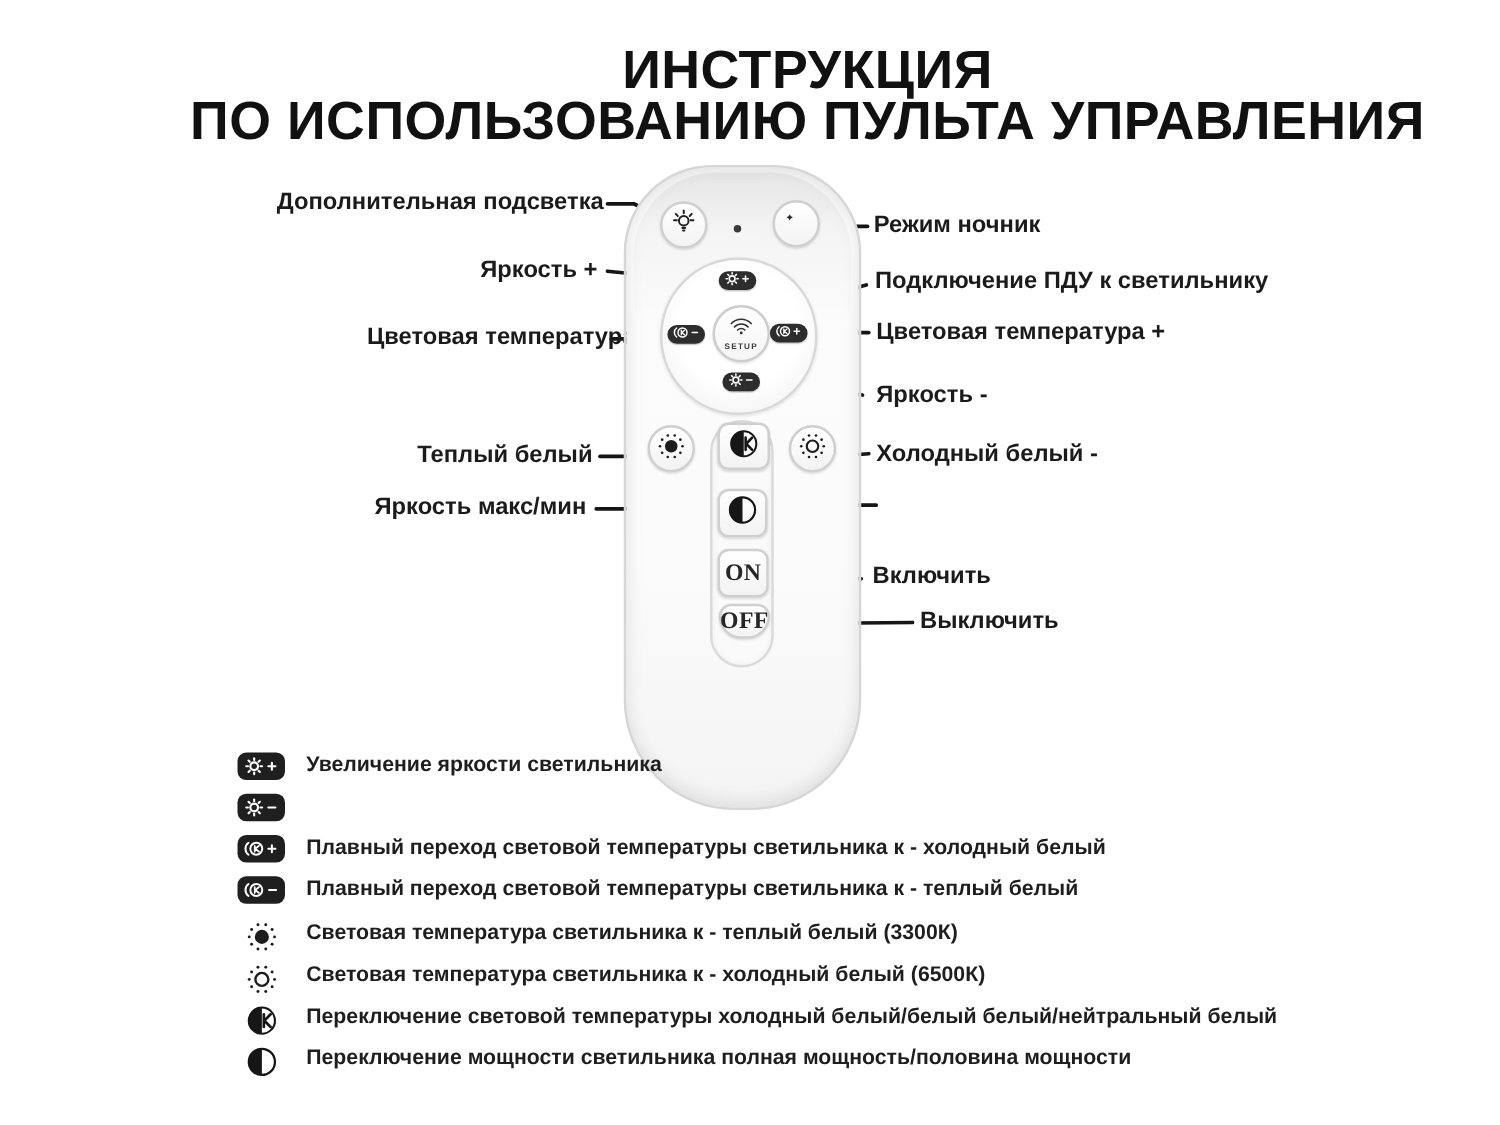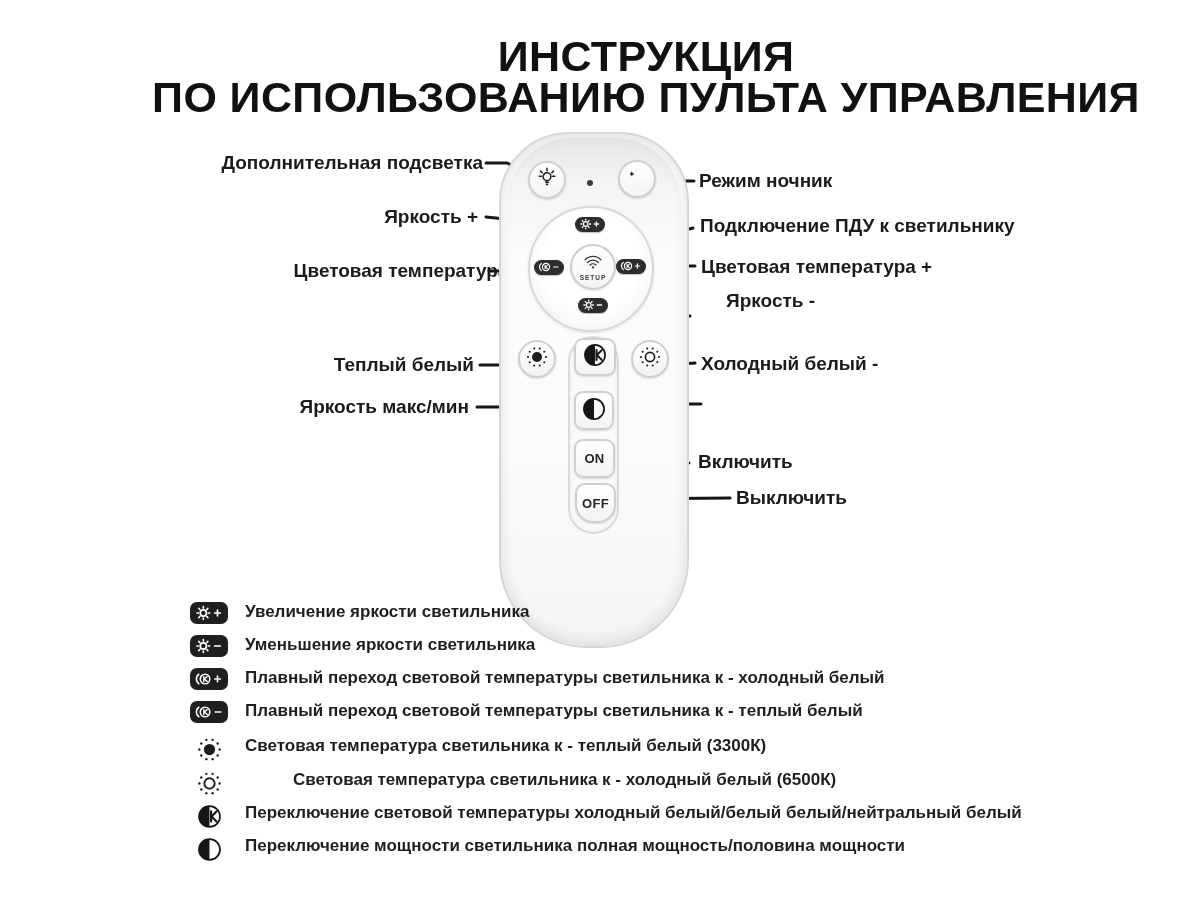--- a/index.html
+++ b/index.html
@@ -34,21 +34,21 @@
   .pill{position:absolute;width:30px;height:15px;border-radius:8px;background:#2d2d2d;
         display:flex;align-items:center;justify-content:center;box-shadow:0 1px 1px rgba(0,0,0,.25);}
   .setup{position:absolute;left:69px;top:110px;width:46px;height:46px;border-radius:50%;
         background:linear-gradient(#ffffff,#f5f5f5);border:2px solid #cdcdcd;box-sizing:border-box;
         display:flex;flex-direction:column;align-items:center;justify-content:center;gap:1px;
         box-shadow:0 1px 2px rgba(0,0,0,.12);}
   .setup-label{font-size:6.5px;font-weight:bold;letter-spacing:1px;color:#3a3a3a;}
   .strip{position:absolute;left:67px;top:202px;width:51px;height:198px;border-radius:26px;
         background:#fafafa;border:2px solid #dadada;box-sizing:border-box;box-shadow:inset 0 0 6px rgba(0,0,0,.05);}
   .led{position:absolute;left:86px;top:46px;width:6px;height:6px;border-radius:50%;background:#3a3a3a;}
-  .onoff{font-size:13px;font-weight:bold;color:#262626;letter-spacing:.3px;}
+  .onoff{font-size:19px;font-weight:bold;color:#262626;letter-spacing:.3px;font-family:Liberation Serif, serif;}
 
   
   .legend-row{position:absolute;left:187px;height:26px;display:flex;align-items:flex-start;transform:translateY(-50%);}
   .licon{width:44px;display:flex;align-items:center;justify-content:center;flex:none;}
   .lpill{width:38px;height:22px;border-radius:7px;background:#1f1f1f;display:flex;align-items:center;justify-content:center;}
   .ltext{margin-left:14px;font-size:17px;font-weight:bold;color:#1e1e1e;white-space:nowrap;}
 </style>
 </head>
 <body>
 
@@ -77,21 +77,21 @@
 
   <div class="callout l" style="right:717px;top:163px;">Дополнительная подсветка</div>
   <div class="callout l" style="right:722px;top:217px;">Яркость +</div>
   <div class="callout l" style="right:680px;top:271px;margin-left:12px;">Цветовая температура -</div>
   <div class="callout l" style="right:726px;top:365px;">Теплый белый</div>
   <div class="callout l" style="right:731px;top:407px;">Яркость макс/мин</div>
 
   <div class="callout r" style="left:699px;top:181px;">Режим ночник</div>
   <div class="callout r" style="left:700px;top:226px;">Подключение ПДУ к светильнику</div>
   <div class="callout r" style="left:701px;top:267px;">Цветовая температура +</div>
-  <div class="callout r" style="left:701px;top:301px;margin-left:25px;">Яркость -</div>
+  <div class="callout r" style="left:701px;top:317px;">Яркость -</div>
   <div class="callout r" style="left:701px;top:364px;">Холодный белый -</div>
   <div class="callout r" style="left:698px;top:462px;">Включить</div>
   <div class="callout r" style="left:736px;top:498px;">Выключить</div>
 
   <div class="remote">
 
     <div class="rbtn circle" style="left:27px;top:27px;width:38px;height:38px;">
       <span>
         <svg width="22" height="22" viewBox="0 0 24 24">
           <g stroke="#222" stroke-width="1.7" stroke-linecap="round" fill="none">
@@ -258,21 +258,21 @@
           <circle cx="12" cy="12" r="9.3" fill="none" stroke="#161616" stroke-width="1.6"></circle>
           <path d="M12 2.7 A 9.3 9.3 0 0 0 12 21.3 Z" fill="#161616"></path>
         </svg>
       </span>
     </div>
 
     <div class="rbtn square" style="left:73px;top:305px;width:41px;height:39px;">
       <span class="onoff">ON</span>
     </div>
 
-    <div class="rbtn" style="left:74px;top:349px;width:41px;height:40px;border-radius:10px 10px 18px 18px;">
+    <div class="rbtn" style="left:74px;top:349px;width:41px;height:28px;border-radius:10px 10px 18px 18px;">
       <span class="onoff">OFF</span>
     </div>
   </div>
 
   <div>
 
     <div class="legend-row" style="top:615px;">
       <span class="licon">
         <span class="lpill">
           <svg width="34" height="16" viewBox="0 0 30 14">
@@ -307,21 +307,20 @@
                 <line x1="14.4" y1="7" x2="15.6" y2="7"></line>
               <line x1="6" y1="3" x2="6.9" y2="3.9"></line>
                 <line x1="14" y1="3" x2="13.1" y2="3.9"></line>
               <line x1="6" y1="11" x2="6.9" y2="10.1"></line>
                 <line x1="14" y1="11" x2="13.1" y2="10.1"></line>
               <line x1="20" y1="7" x2="25" y2="7"></line>
             </g>
           </svg>
         </span>
       </span>
-      <span class="ltext">Уменьшение яркости светильника</span>
     </div>
 
     <div class="legend-row" style="top:681px;">
       <span class="licon">
         <span class="lpill">
           <svg width="34" height="16" viewBox="0 0 30 14">
             <g stroke="#fff" fill="none" stroke-width="1.4" stroke-linecap="round">
               <path d="M6 2.8 a 5.2 5.2 0 0 0 0 8.4"></path>
               <circle cx="11.5" cy="7" r="4.2"></circle>
               <path d="M10.4 4.9 v4.2 M13.4 4.9 l-2.6 2.1 2.6 2.1" stroke-width="1.2"></path>
@@ -364,21 +363,21 @@
             <circle cx="4.72" cy="6.71" r="1.05"></circle>
               <circle cx="9.22" cy="3.44" r="1.05"></circle>
               <circle cx="14.78" cy="3.44" r="1.05"></circle>
             <circle cx="19.28" cy="6.71" r="1.05"></circle>
           </g>
         </svg>
       </span>
       <span class="ltext">Световая температура светильника к - теплый белый (3300К)</span>
     </div>
 
-    <div class="legend-row" style="top:783px;gap:48px;">
+    <div class="legend-row" style="top:783px;">
       <span class="licon">
         <svg width="27" height="27" viewBox="0 0 24 24">
           <circle cx="12" cy="12" r="4.6" fill="none" stroke="#1d1d1d" stroke-width="1.7"></circle>
           <g fill="#1d1d1d">
             <circle cx="21" cy="12" r="1.05"></circle>
               <circle cx="19.28" cy="17.29" r="1.05"></circle>
               <circle cx="14.78" cy="20.56" r="1.05"></circle>
             <circle cx="9.22" cy="20.56" r="1.05"></circle>
               <circle cx="4.72" cy="17.29" r="1.05"></circle>
               <circle cx="3" cy="12" r="1.05"></circle>

